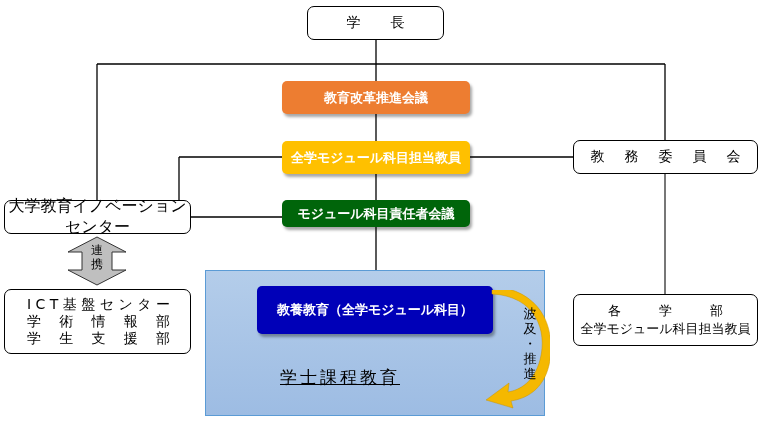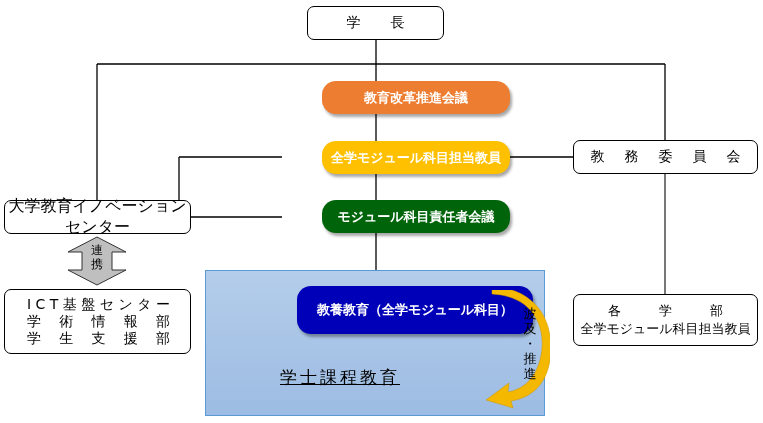--- a/index.html
+++ b/index.html
@@ -2,22 +2,22 @@
 <html><head>
 <meta charset="utf-8">
 <style>
   html, body { margin:0; padding:0; background:#ffffff; }
   body { width:763px; height:423px; position:relative; overflow:hidden;
          font-family:"DejaVu Sans", "Liberation Sans", sans-serif; color:#000; }
   .abs { position:absolute; box-sizing:border-box; }
   svg.lines { position:absolute; left:0; top:0; width:763px; height:423px; }
   .box-white { background:#fff; border:1px solid #000; border-radius:7px;
                display:flex; align-items:center; justify-content:center; text-align:center; }
-  .box-color { border-radius:14px; display:flex; align-items:center; justify-content:center;
-               color:#fff; font-weight:bold; font-size:13px; box-shadow:2px 3px 3px rgba(0,0,0,0.35);margin-left:40px; }
+  .box-color { border-radius:5px; display:flex; align-items:center; justify-content:center;
+               color:#fff; font-weight:bold; font-size:13px; box-shadow:2px 3px 3px rgba(0,0,0,0.35); }
   .spread { display:flex; justify-content:space-between; width:100%; }
   .spread span { display:inline-block; }
 </style>
 </head>
 <body>
 
 <svg class="lines" viewBox="0 0 763 423">
   <g stroke="#000" stroke-width="1.3" fill="none">
 
     <line x1="376" y1="40" x2="376" y2="270"></line>
@@ -43,21 +43,21 @@
 </div>
 
 <div class="abs box-color" style="left:282px; top:81px; width:188px; height:33px; background:#ED7D31;">
   <span>教育改革推進会議</span>
 </div>
 
 <div class="abs box-color" style="left:282px; top:141px; width:188px; height:33px; background:#FFC000;">
   <span>全学モジュール科目担当教員</span>
 </div>
 
-<div class="abs box-color" style="left:282px; top:200px; width:188px; height:33px; background:#00650A;">
+<div class="abs box-color" style="left:282px; top:200px; width:188px; height:27px; background:#00650A;">
   <span>モジュール科目責任者会議</span>
 </div>
 
 <div class="abs box-white" style="left:573px; top:140px; width:185px; height:34px; font-size:14px;">
   <div style="display:flex; gap:20px;">
     <span>教</span>
     <span>務</span>
     <span>委</span>
     <span>員</span>
     <span>会</span>

